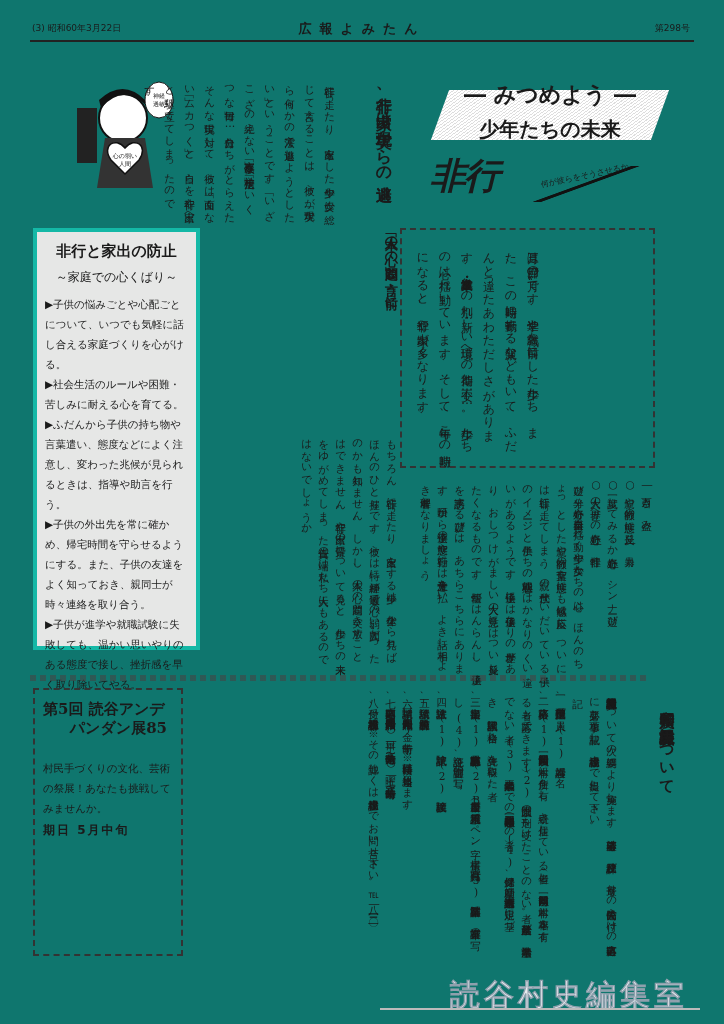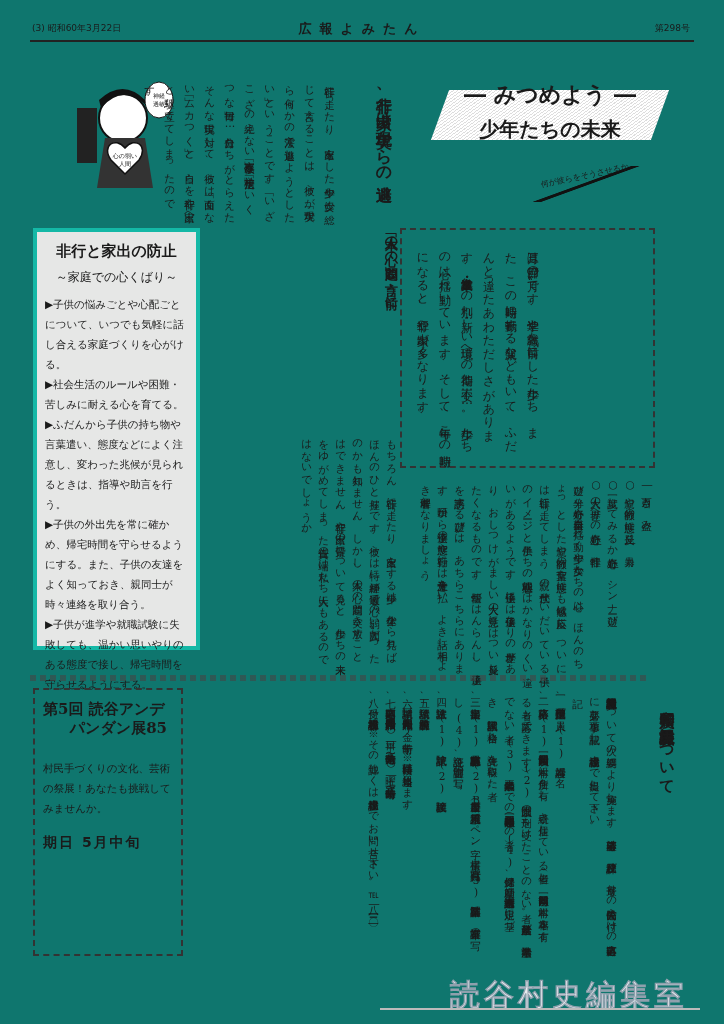--- a/index.html
+++ b/index.html
@@ -53,21 +53,21 @@
 
   
   .divider { position: absolute; left: 30px; top: 675px; width: 620px; height: 6px;
              background: repeating-linear-gradient(90deg, #444 0 6px, transparent 6px 10px); opacity: 0.6; }
 
   
   .eventbox { position: absolute; left: 33px; top: 688px; width: 150px; height: 268px; border: 2px dashed #333; padding: 10px 8px; }
   .ev-title1 { font-size: 15px; font-weight: bold; }
   .ev-title2 { font-size: 15px; font-weight: bold; text-align: right; padding-right: 6px; margin-bottom: 20px; }
   .ev-body { font-size: 10.5px; line-height: 20px; }
-  .ev-date { font-size: 14px; font-weight: bold; margin: 16px 0; font-family: "DejaVu Sans", sans-serif; letter-spacing: 2px; }
+  .ev-date { font-size: 12px; font-weight: bold; margin: 4px 0; font-family: "DejaVu Sans", sans-serif; letter-spacing: 2px; }
   .ev-note { font-size: 10px; line-height: 16px; }
 
   
   .rec-title { position: absolute; left: 620px; top: 700px; width: 60px; height: 170px; font-size: 15px; font-weight: bold; line-height: 26px; }
   .rec-body { position: absolute; left: 190px; top: 690px; width: 430px; height: 250px; font-size: 10.5px; line-height: 17px; }
 
   .watermark { position: absolute; left: 450px; top: 975px; font-size: 30px; font-weight: normal; color: #e8ecef;
                -webkit-text-stroke: 1.3px #8fa0ad; letter-spacing: 4px; font-family: "DejaVu Sans", sans-serif; }
   .wm-line { position: absolute; left: 380px; top: 1008px; width: 320px; height: 2px; background: #bbb; }
 </style>
@@ -97,32 +97,33 @@
 
   <div class="v body1">非行に走ったり、家出をした少年や少女に総じて言えることは、彼らが「現実から何らかの方法で逃避しようとしたい」ということです。「いざこざの絶えない家庭」「不快な学校生活」「たいくつな毎日」……自分たちがとらえたそんな現実に対して、彼らは「面白くない」「ムカつく」と、自らを非行や家出へと駆り立ててしまったのです。</div>
   <div class="v h1">非行、家出は現実からの逃避</div>
 
   <div class="banner">
     <div class="banner-bg"></div>
     <div class="banner-title">― みつめよう ―</div>
     <div class="banner-sub">少年たちの未来</div>
   </div>
   <div class="logo">
+    <div class="logo-text">非行</div>
     <div class="logo-tag"></div>
     <div class="logo-tagtext">何が彼らをそうさせるか</div>
   </div>
 
   <div class="sidebox">
     <div class="sb-title">非行と家出の防止</div>
     <div class="sb-sub">～家庭での心くばり～</div>
     <div class="sb-item">▶子供の悩みごとや心配ごとについて、いつでも気軽に話し合える家庭づくりを心がける。</div>
     <div class="sb-item">▶社会生活のルールや困難・苦しみに耐える心を育てる。</div>
     <div class="sb-item">▶ふだんから子供の持ち物や言葉遣い、態度などによく注意し、変わった兆候が見られるときは、指導や助言を行う。</div>
     <div class="sb-item">▶子供の外出先を常に確かめ、帰宅時間を守らせるようにする。また、子供の友達をよく知っておき、親同士が時々連絡を取り合う。</div>
-    <div class="sb-item">▶子供が進学や就職試験に失敗しても、温かい思いやりのある態度で接し、帰宅時間を守らせるようにする。</div>
+    <div class="sb-item">▶子供が進学や就職試験に失敗しても、温かい思いやりのある態度で接し、挫折感を早く取り除いてやる。</div>
   </div>
 
   <div class="v col-center-top">
     <span class="subhead">「本人の心の問題」と言う前に</span>
   </div>
   <div class="v col-center-bot">もちろん、非行に走ったり、家出をする少年は、全体から見ればほんのひと握りです。彼らは特に神経が過敏で〝心の弱い〟人間だったのかも知れません。しかし、本人の心の問題と突き放すことはできません。非行や家出の背景について見ると、少年たちの未来をゆがめてしまった責任の一端は私たち大人にもあるのではないでしょうか。</div>
 
   <div class="introbox">
     <div class="v intro">三月は〝節目の月〟です。進学や就職を目前にした少年たち、また、この時期に転勤する父親などもいて、ふだんと違ったあわただしさがあります。進学・進級・卒業・友人との別れ・新しい環境への期待と不安……。少年たちの心は揺れ動いています。そして、毎年この時期になると、非行や家出が多くなります。</div>
   </div>

